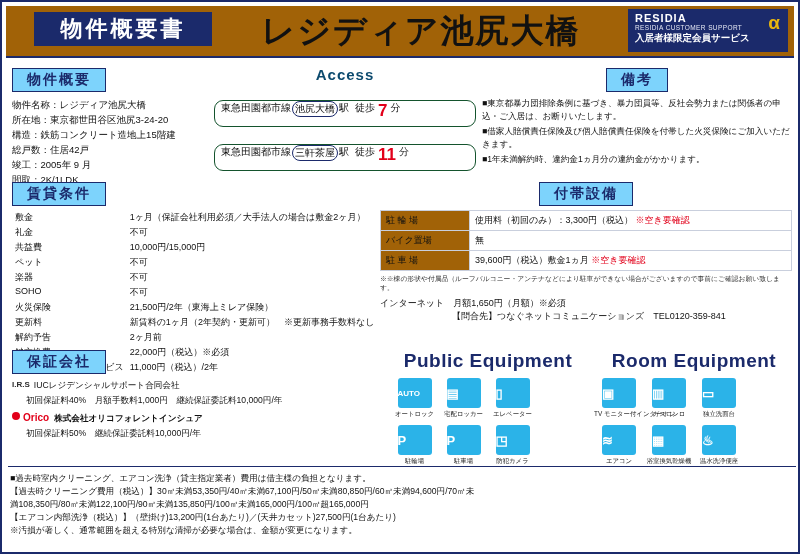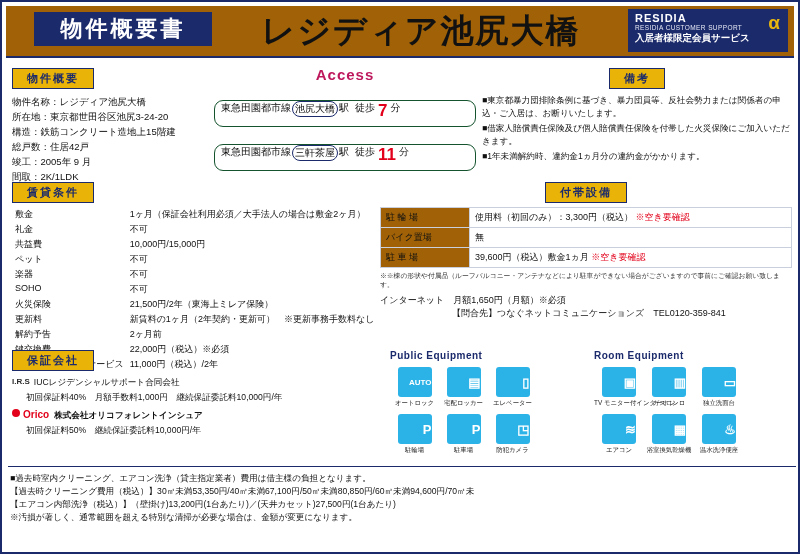--- a/index.html
+++ b/index.html
@@ -46,34 +46,34 @@
   .hdr-logo .l3{
     font-size:9.5px;font-weight:bold;color:#fff;background:#1b2a6b;
     margin-top:1px;
   }
   .hdr-logo .alpha{
     position:absolute;right:7px;top:2px;font-size:19px;font-weight:bold;color:#e8b60f;
   }
   
   .chip{
     display:inline-block;
-    background:#eab308;
+    background:#7dd3fc;
     border:1px solid #1b2a6b;
     color:#1b2a6b;
-    font-size:11px;font-weight:bold;
+    font-size:14px;font-weight:bold;
     padding:2px 14px;
     letter-spacing:2px;
   }
   
   .sec-gaiyou{position:absolute;left:10px;top:66px;width:190px;}
   .gaiyou-list{margin-top:5px;font-size:9.5px;line-height:15px;color:#111;}
   .gaiyou-list div{white-space:nowrap;}
   
   .sec-access{position:absolute;left:212px;top:64px;width:262px;}
-  .access-title{font-size:15px;font-weight:bold;color:#be185d;text-align:center;letter-spacing:1px;}
+  .access-title{font-size:15px;font-weight:bold;color:#0c4a6e;text-align:center;letter-spacing:1px;}
   .access-row{
     margin-top:17px;
     border:1px solid #14532d;
     border-radius:9px;
     height:25px;
     display:flex;align-items:flex-start;
     padding:0 6px;
     font-size:10px;
     white-space:nowrap;
   }
@@ -119,28 +119,28 @@
   }
   .orico{color:#e2001a;font-weight:bold;font-size:10px;}
   .dot{
     display:inline-block;width:8px;height:8px;border-radius:50%;
     background:#e2001a;margin-right:3px;vertical-align:-1px;
   }
   
   .sec-pub{position:absolute;left:388px;top:348px;width:196px;}
   .sec-room{position:absolute;left:592px;top:348px;width:200px;}
   .eq-title{
-    text-align:left;font-size:10px;font-weight:bold;color:#1b2a6b;letter-spacing:.5px;
+    text-align:center;font-size:19px;font-weight:bold;color:#1b2a6b;letter-spacing:.5px;
   }
   .eq-grid{display:flex;flex-wrap:wrap;margin-top:6px;}
   .eq-item{width:25%;text-align:center;margin-bottom:6px;}
   .eq-ico{
     width:34px;height:30px;margin:0 auto;
     background:#2bb3e8;border-radius:3px;position:relative;
-    display:flex;align-items:center;justify-content:flex-end;
+    display:flex;align-items:center;justify-content:flex-start;
     color:#fff;font-size:13px;font-weight:bold;
   }
   .eq-label{font-size:6.4px;margin-top:2px;color:#222;white-space:nowrap;}
   
   .footer{
     position:absolute;left:8px;top:470px;width:784px;
     font-size:8.6px;line-height:13px;color:#111;
   }
   .footer p{margin:0;}
   .hr{
@@ -397,17 +397,18 @@
         <div class="eq-label">温水洗浄便座</div>
       </div>
     </div>
   </div>
 
   <div class="hr"></div>
 
   <div class="footer">
     <p>■過去時室内クリーニング、エアコン洗浄（貸主指定業者）費用は借主様の負担となります。</p>
     <p>【過去時クリーニング費用（税込）】30㎡未満53,350円/40㎡未満67,100円/50㎡未満80,850円/60㎡未満94,600円/70㎡未</p>
+    <p>満108,350円/80㎡未満122,100円/90㎡未満135,850円/100㎡未満165,000円/100㎡超165,000円</p>
     <p>【エアコン内部洗浄（税込）】（壁掛け)13,200円(1台あたり)／(天井カセット)27,500円(1台あたり)</p>
     <p>※汚損が著しく、通常範囲を超える特別な清掃が必要な場合は、金額が変更になります。</p>
   </div>
 
 </div>
 
 </body></html>

